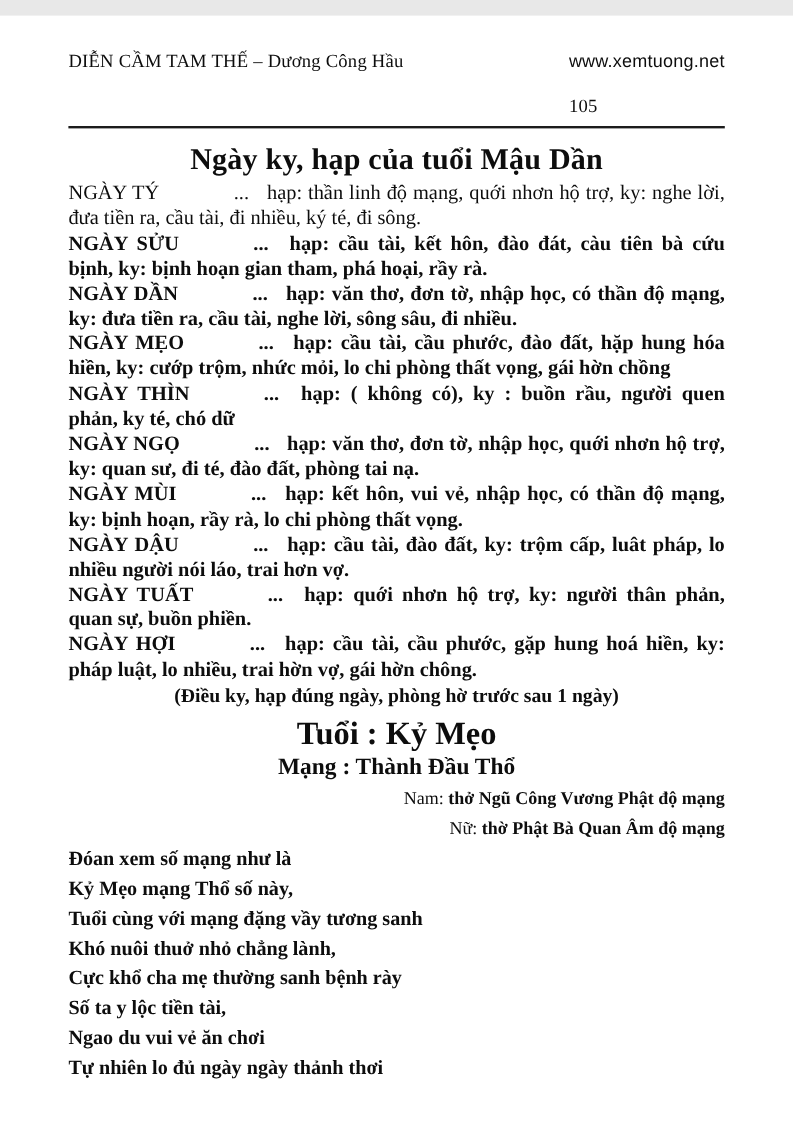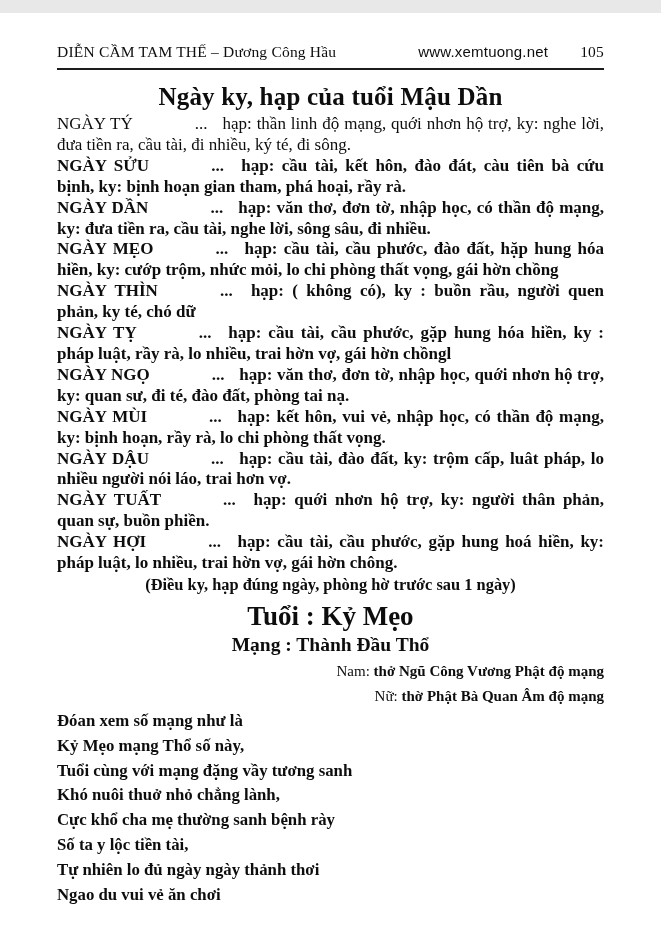--- a/index.html
+++ b/index.html
@@ -12,21 +12,21 @@
     font-family:"Liberation Serif","DejaVu Serif",serif;
     overflow:hidden;
     box-sizing:border-box;
     padding:30px 57px 0 57px;
   }
   
   .hdr{
     display:flex;justify-content:space-between;align-items:baseline;
     font-size:15.5px;letter-spacing:.2px;
   }
-  .hdr-right{display:flex;align-items:baseline;gap:32px;}
+  .hdr-right{display:flex;align-items:baseline;gap:20px;flex-direction:column;}
   .hdr-site{font-family:"Liberation Sans","DejaVu Sans",sans-serif;font-size:15px;}
   .hdr-num{font-size:15.5px;}
   .hdr-rule{border:0;border-top:2px solid #1c1c1c;margin:7px 0 0 0;}
   
   .sec-title{
     text-align:center;font-weight:bold;font-size:25px;
     margin:13px 0 3px 0;letter-spacing:.2px;
   }
   
   .days{font-size:17px;line-height:20.9px;}
@@ -66,21 +66,20 @@
   <hr class="hdr-rule">
 
   <div class="sec-title">Ngày ky, hạp của tuổi Mậu Dần</div>
 
   <div class="days" id="days">
       <p class="day reg"><span class="day-label">NGÀY TÝ</span><span class="day-gap"></span><span class="day-dots">...</span><span class="day-text"> hạp: thần linh độ mạng, quới nhơn hộ trợ, ky: nghe lời, đưa tiền ra, cầu tài, đi nhiều, ký té, đi sông.</span></p>
       <p class="day"><span class="day-label">NGÀY SỬU</span><span class="day-gap"></span><span class="day-dots">...</span><span class="day-text"> hạp: cầu tài, kết hôn, đào đát, càu tiên bà cứu bịnh, ky: bịnh hoạn gian tham, phá hoại, rầy rà.</span></p>
       <p class="day"><span class="day-label">NGÀY DẦN</span><span class="day-gap"></span><span class="day-dots">...</span><span class="day-text"> hạp: văn thơ, đơn tờ, nhập học, có thần độ mạng, ky: đưa tiền ra, cầu tài, nghe lời, sông sâu, đi nhiều.</span></p>
       <p class="day"><span class="day-label">NGÀY  MẸO</span><span class="day-gap"></span><span class="day-dots">...</span><span class="day-text"> hạp: cầu tài, cầu phước, đào đất, hặp hung hóa hiền, ky: cướp trộm, nhức mỏi, lo chi phòng thất vọng, gái hờn chồng</span></p>
       <p class="day"><span class="day-label">NGÀY  THÌN</span><span class="day-gap"></span><span class="day-dots">...</span><span class="day-text"> hạp: ( không có), ky : buồn rầu, người quen phản, ky té, chó dữ</span></p>
-      <p class="day"><span class="day-label">NGÀY  TỴ</span><span class="day-gap"></span><span class="day-dots">...</span><span class="day-text"> hạp: cầu tài, cầu phước, gặp hung hóa hiền, ky : pháp luật, rầy rà, lo nhiều, trai hờn vợ, gái hờn chồngl</span></p>
       <p class="day"><span class="day-label">NGÀY  NGỌ</span><span class="day-gap"></span><span class="day-dots">...</span><span class="day-text"> hạp: văn thơ, đơn tờ, nhập học, quới nhơn hộ trợ, ky: quan sư, đi té, đào đất, phòng tai nạ.</span></p>
       <p class="day"><span class="day-label">NGÀY  MÙI</span><span class="day-gap"></span><span class="day-dots">...</span><span class="day-text"> hạp: kết hôn, vui vẻ, nhập học, có thần độ mạng, ky: bịnh hoạn, rầy rà, lo chi phòng thất vọng.</span></p>
       <p class="day"><span class="day-label">NGÀY  DẬU</span><span class="day-gap"></span><span class="day-dots">...</span><span class="day-text"> hạp: cầu tài, đào đất, ky: trộm cấp, luât pháp, lo nhiều người nói láo, trai hơn vợ.</span></p>
       <p class="day"><span class="day-label">NGÀY  TUẤT</span><span class="day-gap"></span><span class="day-dots">...</span><span class="day-text"> hạp: quới nhơn hộ trợ, ky: người thân phản, quan sự, buồn phiền.</span></p>
       <p class="day"><span class="day-label">NGÀY  HỢI</span><span class="day-gap"></span><span class="day-dots">...</span><span class="day-text"> hạp: cầu tài, cầu phước, gặp hung hoá hiền, ky: pháp luật, lo nhiều, trai hờn vợ, gái hờn chông.</span></p>
     </div>
 
   <p class="note">(Điều ky, hạp đúng ngày, phòng hờ trước sau 1 ngày)</p>
 
   <div class="age-title">Tuổi : Kỷ Mẹo</div>
@@ -95,17 +94,17 @@
     <span class="gender-text">thờ Phật Bà Quan Âm độ mạng</span>
   </p>
 
   <div class="verse" id="verse">
       <p class="verse-line">Đóan xem số mạng như là</p>
       <p class="verse-line">Kỷ Mẹo mạng Thổ số này,</p>
       <p class="verse-line">Tuổi cùng với mạng đặng vầy tương sanh</p>
       <p class="verse-line">Khó nuôi thuở nhỏ chẳng lành,</p>
       <p class="verse-line">Cực khổ cha mẹ thường sanh bệnh rày</p>
       <p class="verse-line">Số ta y lộc tiền tài,</p>
+      <p class="verse-line">Ngao du vui vẻ ăn chơi</p>
       <p class="verse-line">Tự nhiên lo đủ ngày ngày thảnh thơi</p>
-      <p class="verse-line">Ngao du vui vẻ ăn chơi</p>
     </div>
 
 </div>
 
 </body></html>

